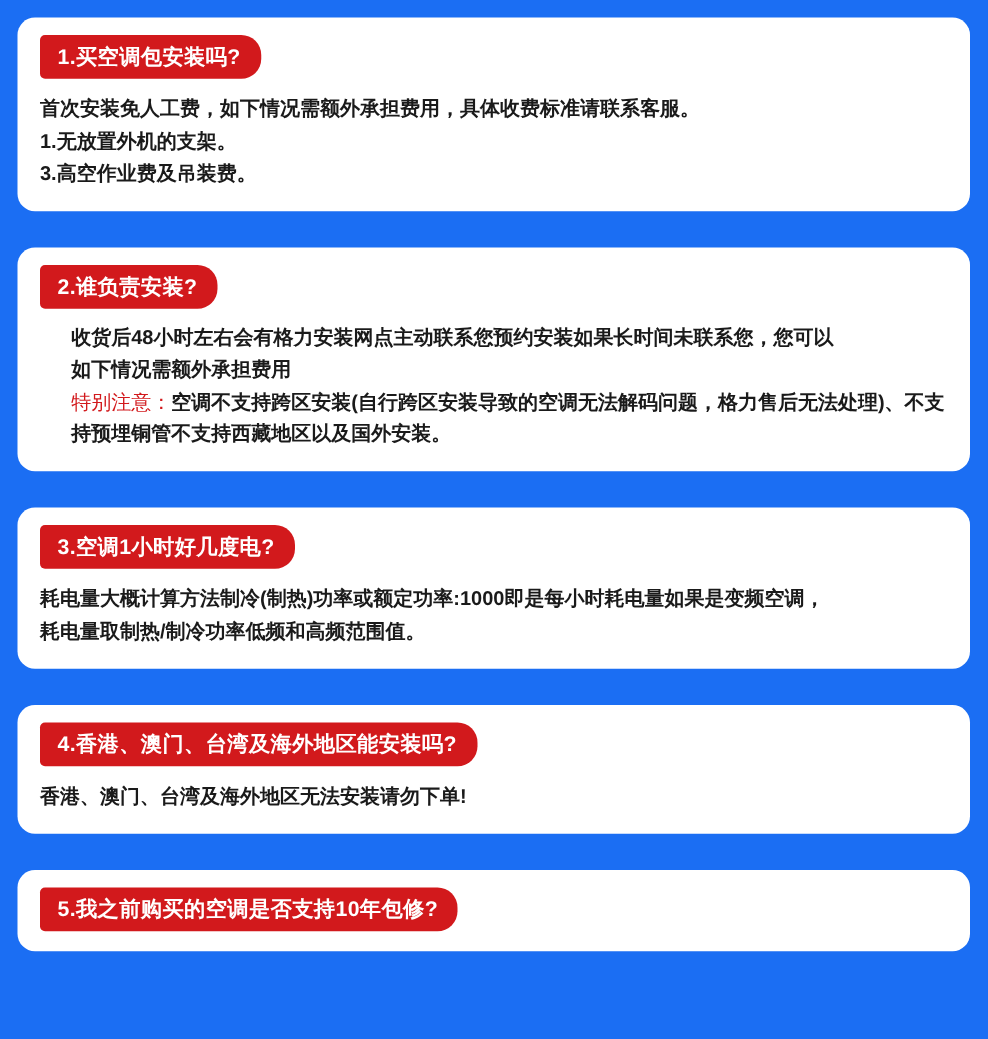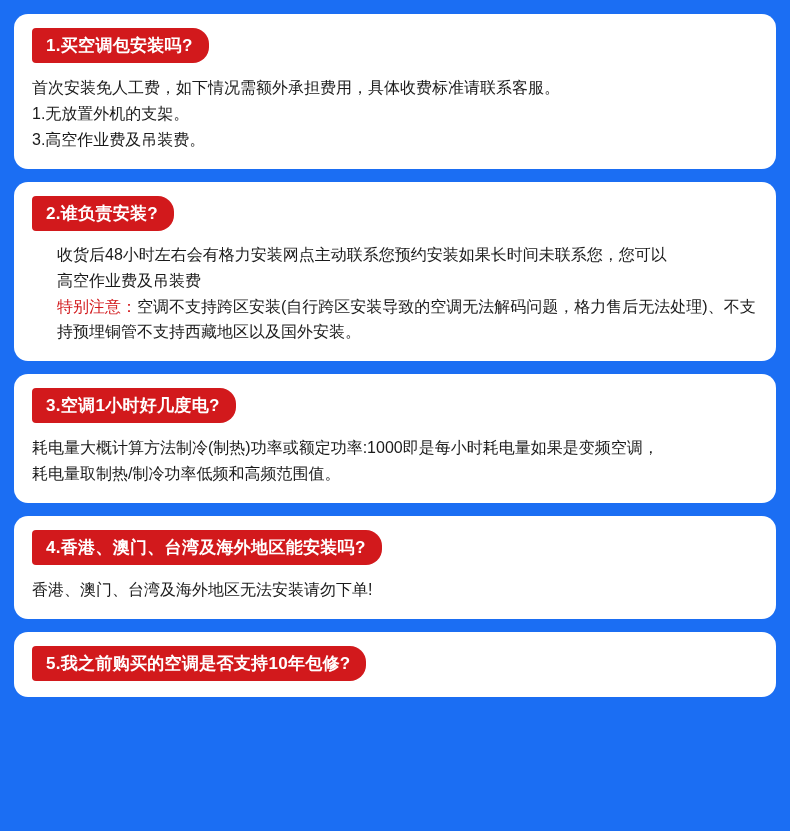--- a/index.html
+++ b/index.html
@@ -14,21 +14,21 @@
     overflow: hidden;
   }
   .page {
     width: 790px;
     height: 831px;
     background: #1b6ef3;
     box-sizing: border-box;
     padding: 14px 14px 10px 14px;
     display: flex;
     flex-direction: column;
-    gap: 13px;
+    gap: 29px;
   }
   .card {
     background: #ffffff;
     border-radius: 14px;
     padding: 14px 18px 16px 18px;
     box-sizing: border-box;
   }
   .qtag {
     display: inline-block;
     background: #d2191c;
@@ -51,21 +51,21 @@
     margin: 0;
   }
   .note-line {
     margin: 0;
   }
   .note-label {
     color: #d2191c;
     font-weight: normal;
   }
   .plain {
-    font-weight: normal;
+    font-weight: bold;
     color: #1a1a1a;
   }
   .card-2 .body-text { margin-top: 11px; margin-left: 25px; }
   .card-4 .body-text { font-weight: bold; }
 </style>
 </head>
 <body>
 
 <div class="page">
 
@@ -75,21 +75,21 @@
       <p class="plain">首次安装免人工费，如下情况需额外承担费用，具体收费标准请联系客服。</p>
       <p class="plain">1.无放置外机的支架。</p>
       <p class="plain">3.高空作业费及吊装费。</p>
     </div>
   </div>
 
   <div class="card card-2">
     <div class="qtag">2.谁负责安装?</div>
     <div class="body-text">
       <p class="plain">收货后48小时左右会有格力安装网点主动联系您预约安装如果长时间未联系您，您可以</p>
-      <p class="plain">高空作业费及吊装费</p>
+      <p class="plain">如下情况需额外承担费用</p>
       <p class="note-line"><span class="note-label">特别注意：</span><span class="plain">空调不支持跨区安装(自行跨区安装导致的空调无法解码问题，格力售后无法处理)、不支持预埋铜管不支持西藏地区以及国外安装。</span></p>
     </div>
   </div>
 
   <div class="card card-3">
     <div class="qtag">3.空调1小时好几度电?</div>
     <div class="body-text">
       <p class="plain">耗电量大概计算方法制冷(制热)功率或额定功率:1000即是每小时耗电量如果是变频空调，</p>
       <p class="plain">耗电量取制热/制冷功率低频和高频范围值。</p>
     </div>

